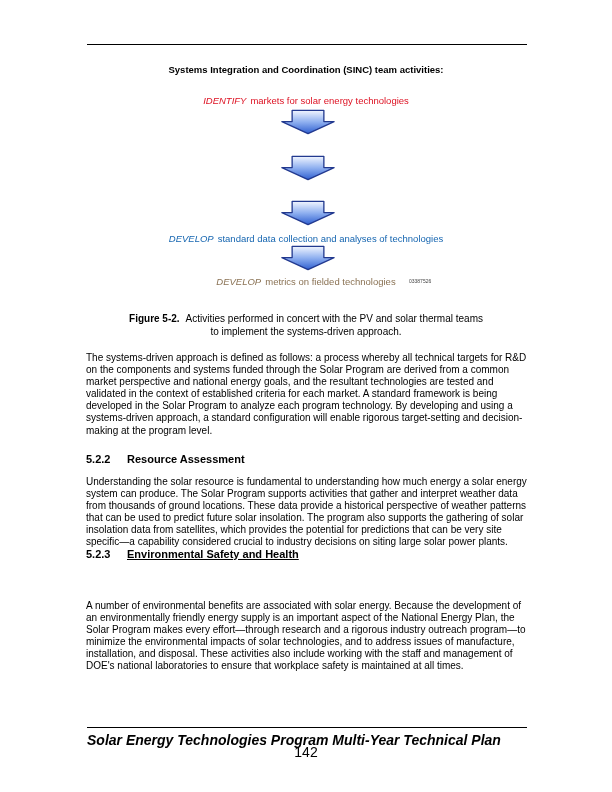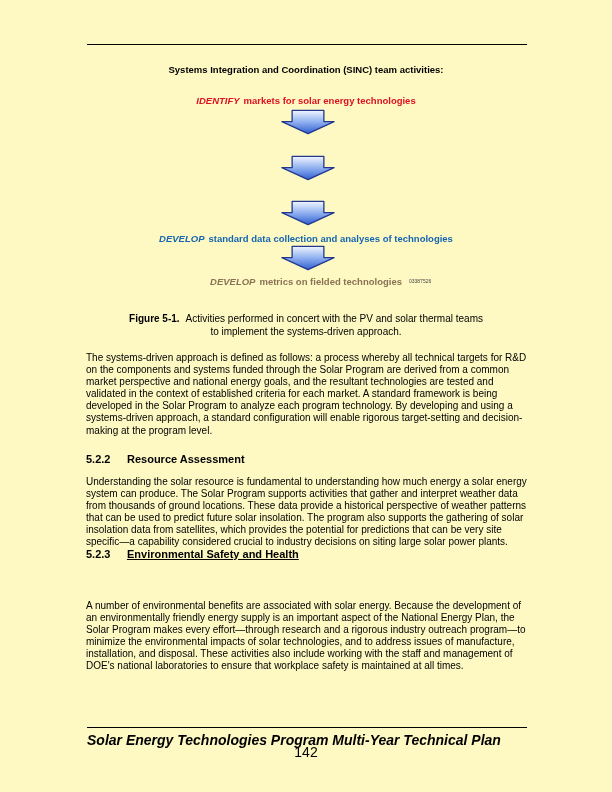--- a/index.html
+++ b/index.html
@@ -1,36 +1,36 @@
 <!DOCTYPE html>
 <html><head>
 <meta charset="utf-8">
 <style>
   html,body{margin:0;padding:0;background:#888;}
   .page{
     position:relative;
     width:612px;height:792px;
     margin:0 auto;
-    background:#fef9c3;
+    background:#ffffff;
     font-family:"Liberation Sans","DejaVu Sans",sans-serif;
     color:#000;
     overflow:hidden;
   }
   .rule{position:absolute;height:1px;background:#000;}
   #rule-top{left:87px;top:44px;width:440px;}
   #rule-footer{left:87px;top:727px;width:440px;}
 
   
   .fig-title{
     position:absolute;top:64px;left:0;width:612px;
     text-align:center;font-weight:bold;font-size:9.5px;
   }
   .step{
     position:absolute;left:0;width:612px;text-align:center;
-    font-weight:bold;font-size:9.5px;white-space:nowrap;
+    font-weight:normal;font-size:9.5px;white-space:nowrap;
   }
   .step .kw{font-style:italic;margin-right:4px;}
   #step-0{top:95px;} #step-1{top:143px;} #step-2{top:187px;}
   #step-3{top:233px;} #step-4{top:276px;}
   .arrow{position:absolute;left:280px;width:56px;height:26px;}
   #arrow-0{top:109px;} #arrow-1{top:155px;} #arrow-2{top:200px;} #arrow-3{top:245px;}
   .illus-num{
     position:absolute;left:409px;top:278px;
     font-size:5px;color:#444;letter-spacing:0;
   }
@@ -106,21 +106,21 @@
     <polygon points="13,1 47,1 47,13 58,13 30,26 2,13 13,13" fill="url(#ag)" stroke="#22398f" stroke-width="1.4" stroke-linejoin="round"></polygon>
   </svg>
 
   <div id="step-4" class="step" style="color: rgb(138, 114, 84);">
     <span class="kw">DEVELOP</span><span>metrics on fielded technologies</span>
   </div>
 
   <div class="illus-num">03387526</div>
 
   <div class="caption">
-    <div><span class="cap-label">Figure 5-1.</span><span>Activities performed in concert with the PV and solar thermal teams</span></div>
+    <div><span class="cap-label">Figure 5-2.</span><span>Activities performed in concert with the PV and solar thermal teams</span></div>
     <div>to implement the systems-driven approach.</div>
   </div>
 
   <div id="par-1" class="body-par">The systems-driven approach is defined as follows: a process whereby all technical targets for R&amp;D on the components and systems funded through the Solar Program are derived from a common market perspective and national energy goals, and the resultant technologies are tested and validated in the context of established criteria for each market. A standard framework is being developed in the Solar Program to analyze each program technology. By developing and using a systems-driven approach, a standard configuration will enable rigorous target-setting and decision-making at the program level.</div>
 
   <div id="head-522" class="sec-head">
     <span class="sec-num">5.2.2</span><span>Resource Assessment</span>
   </div>
   <div id="par-2" class="body-par">Understanding the solar resource is fundamental to understanding how much energy a solar energy system can produce. The Solar Program supports activities that gather and interpret weather data from thousands of ground locations. These data provide a historical perspective of weather patterns that can be used to predict future solar insolation. The program also supports the gathering of solar insolation data from satellites, which provides the potential for predictions that can be very site specific—a capability considered crucial to industry decisions on siting large solar power plants.</div>
 

